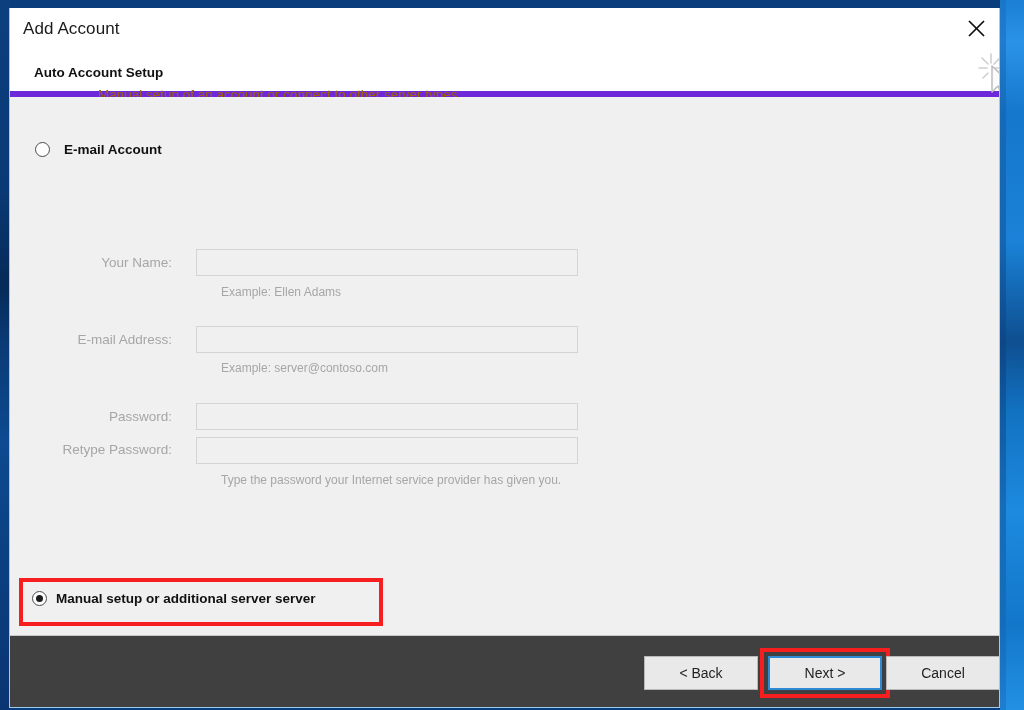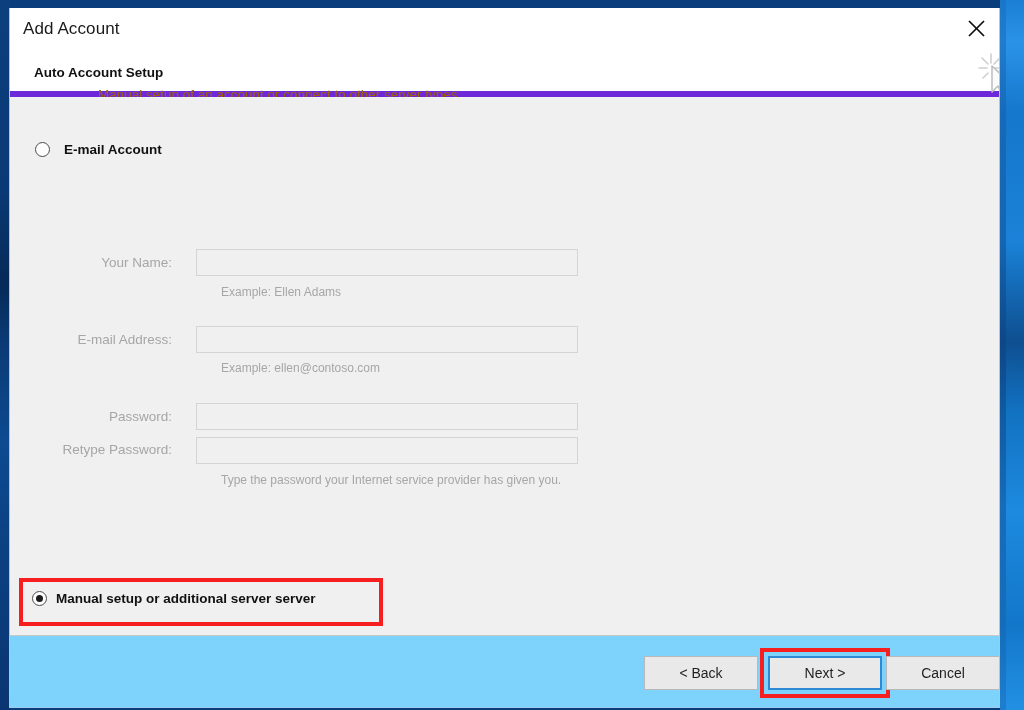--- a/index.html
+++ b/index.html
@@ -234,21 +234,21 @@
     top: 494px;
   }
 
   
   .dlg-footer {
     position: absolute;
     left: 0;
     top: 627px;
     width: 100%;
     height: 73px;
-    background: #7dd3fc;
+    background: #404040;
     border-top: 1px solid #c8c8c8;
   }
   .btn {
     position: absolute;
     top: 20px;
     height: 34px;
     background: #e9e9e9;
     border: 1px solid #b9b9b9;
     box-sizing: border-box;
     font-size: 14px;
@@ -324,21 +324,21 @@
       </div>
 
       <div class="form">
 
         <div class="f-label" id="lbl-name">Your Name:</div>
         <div class="f-input" id="in-name"></div>
         <div class="f-hint" id="hint-name">Example: Ellen Adams</div>
 
         <div class="f-label" id="lbl-email">E-mail Address:</div>
         <div class="f-input" id="in-email"></div>
-        <div class="f-hint" id="hint-email">Example: ellen@contoso.com</div>
+        <div class="f-hint" id="hint-email">Example: server@contoso.com</div>
 
         <div class="f-label" id="lbl-pass">Password:</div>
         <div class="f-input" id="in-pass"></div>
 
         <div class="f-label" id="lbl-repass">Retype Password:</div>
         <div class="f-input" id="in-repass"></div>
         <div class="f-hint" id="hint-pass">Type the password your Internet service provider has given you.</div>
       </div>
 
       <div id="manual-wrap"></div>

